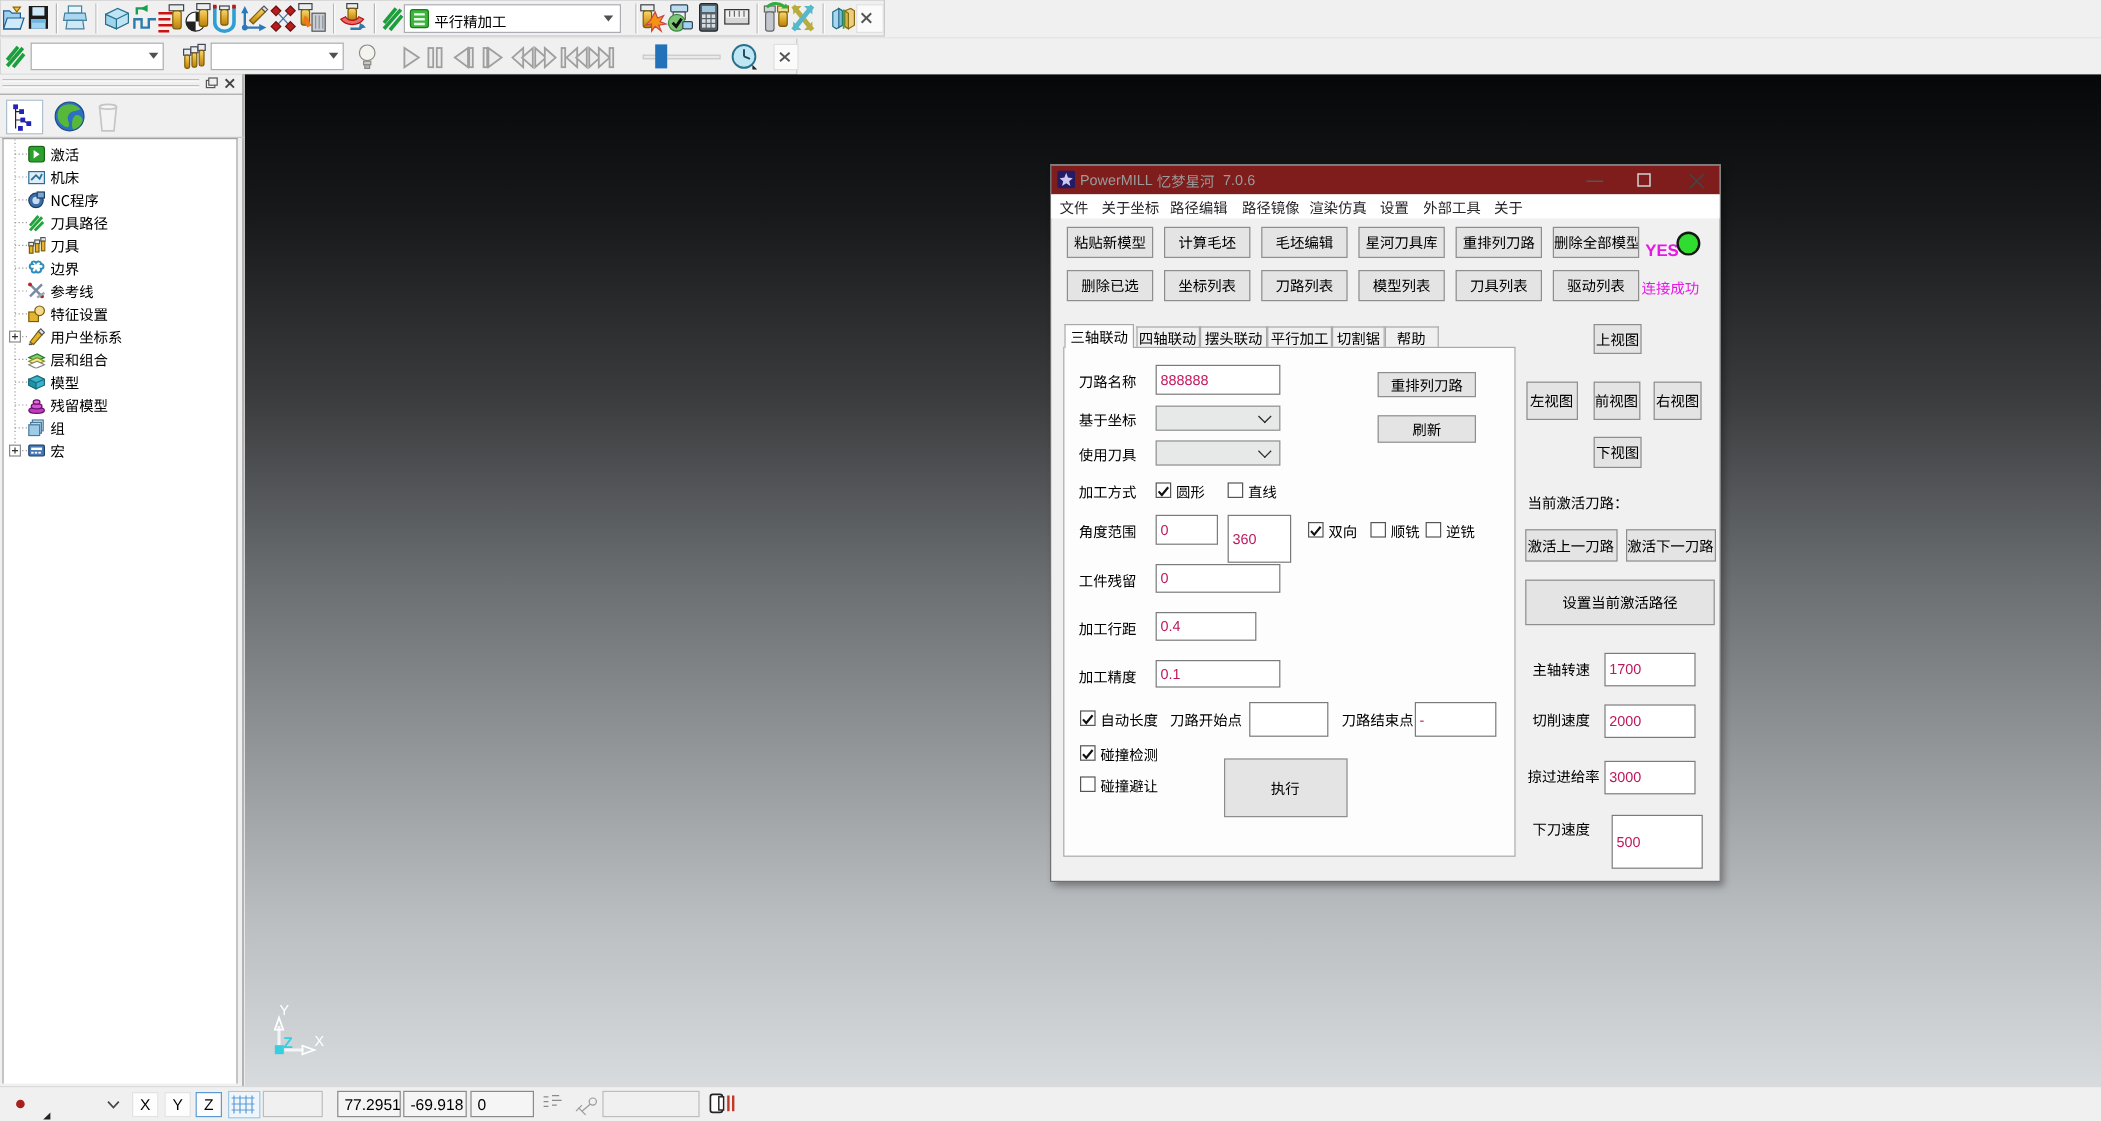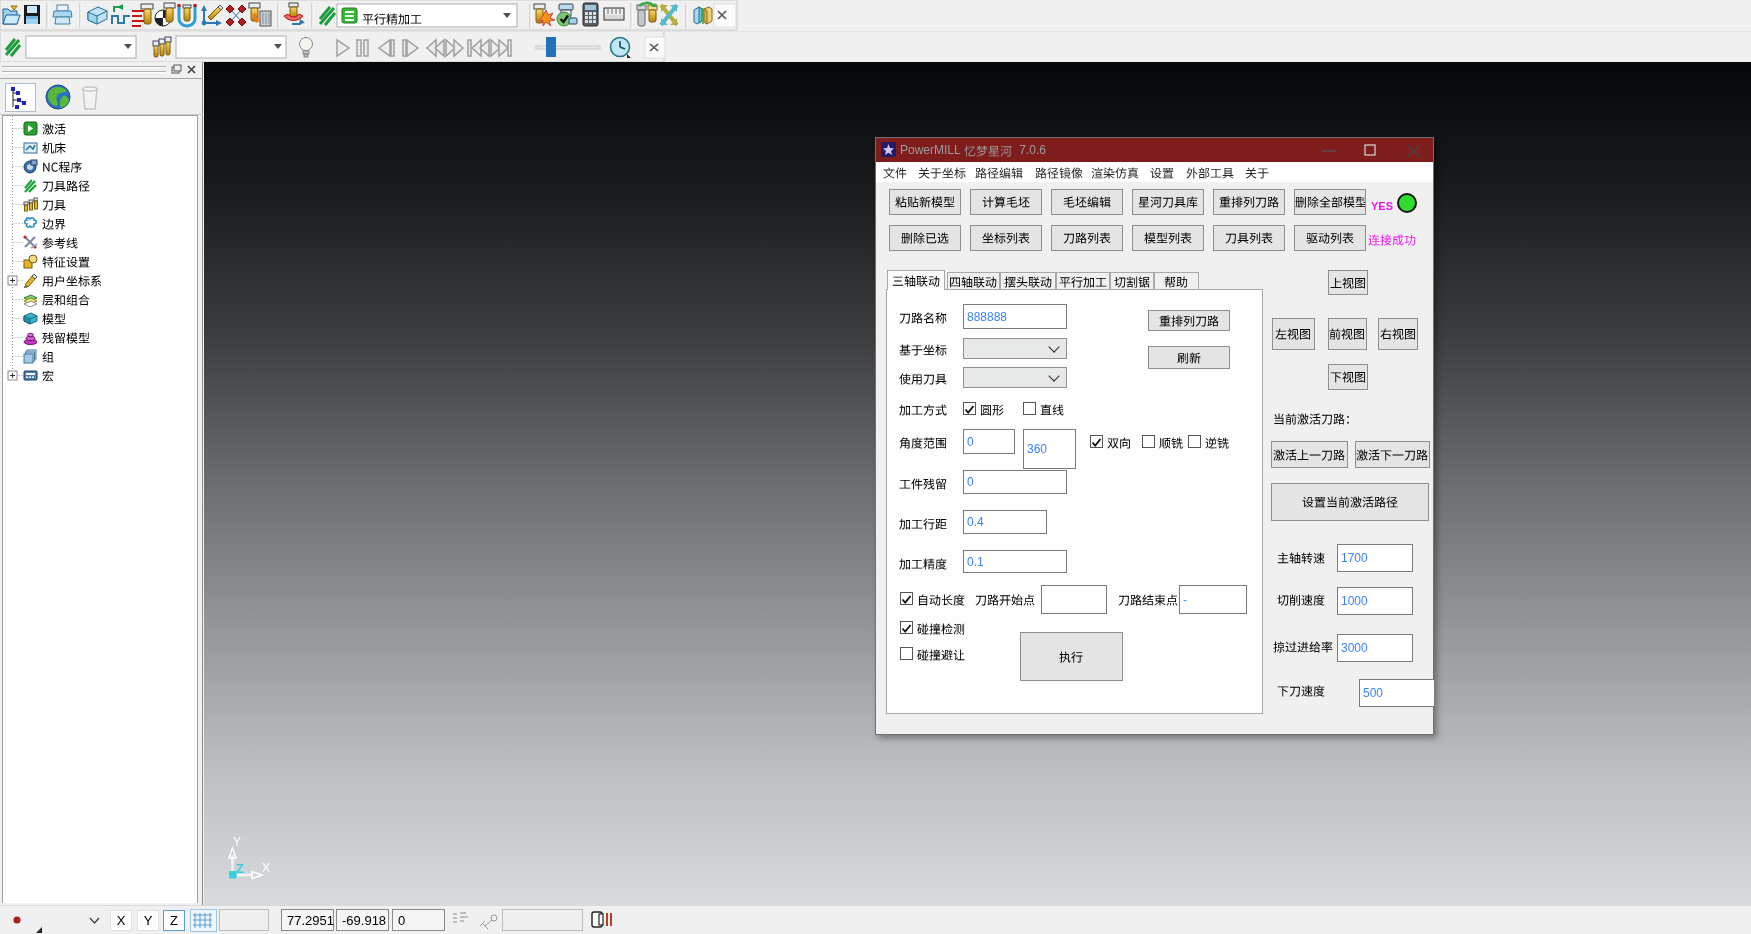--- a/index.html
+++ b/index.html
@@ -18,21 +18,21 @@
   #vp { left:204px; top:62px; width:1547px; height:843px;
         background:linear-gradient(to bottom,#060708 0%,#17191a 14%,#3a3c3e 32%,#6b6e71 50%,#96999c 68%,#bcbfc2 84%,#d8dbde 100%); }
   
   #dlg { left:875px; top:137px; width:559px; height:598px; background:#f0f0f0; border:1px solid #707070; box-shadow:3px 3px 6px rgba(0,0,0,0.35); }
   #dlg .title { position:absolute; left:0; top:0; width:100%; height:24px; background:#7f1d1d; }
   #dlg .menu { position:absolute; left:0; top:24px; width:100%; height:20px; background:#ffffff; font-size:12px; color:#26262b; }
   #dlg .menu span { position:absolute; top:3px; }
   .btn { position:absolute; background:#e4e4e4; border:1px solid #8e8e8e; font-size:12px; color:#000;
          display:flex; align-items:center; justify-content:center; font-family:"Liberation Sans",sans-serif; white-space:nowrap; }
   .lbl { position:absolute; font-size:12px; color:#000; white-space:nowrap; }
-  .inp { position:absolute; background:#fff; border:1px solid #7a7a7a; font-size:12px; color:#3b82f6; padding:0 0 0 3px; display:flex; align-items:center; }
+  .inp { position:absolute; background:#fff; border:1px solid #7a7a7a; font-size:12px; color:#be185d; padding:0 0 0 3px; display:flex; align-items:center; }
   .cbo { position:absolute; background:#e7e8e8; border:1px solid #919191; }
   .cbo:after { content:""; position:absolute; right:8px; top:4px; width:7px; height:7px; border-right:1.6px solid #2b2b2b; border-bottom:1.6px solid #2b2b2b; transform:rotate(45deg); }
   .ck { position:absolute; width:13px; height:13px; background:#fff; border:1px solid #555; font-size:12px; line-height:11px; text-align:center; color:#000; }
   .magenta { position:absolute; color:#e817e8; font-size:13px; font-weight:bold; white-space:nowrap; }
   
   .tab { position:absolute; border:1px solid #a8a8a8; border-bottom:none; background:#f0f0f0; font-size:12px; color:#000; display:flex; align-items:center; justify-content:center; }
   
   #sbar { left:0; top:905px; width:1751px; height:29px; background:#f0f0f0; border-top:1px solid #dadada; font-size:12px; }
   .sfield { position:absolute; top:3px; height:22px; background:#f5f5f5; border:1px solid #8a8a8a; font-size:13px; color:#000; display:flex; align-items:center; padding-left:5px; }
   .sxyz { position:absolute; top:4px; width:22px; height:21px; background:#fdfdfd; border:1px solid #e2e2e2; display:flex; align-items:center; justify-content:center; font-size:13px; }
@@ -709,21 +709,21 @@
         </g>
       </svg>
     </div>
  <div class="btn" style="left:418px;top:51px;width:72px;height:26px">
       <svg width="73" height="14" style="vertical-align:middle">
         <g transform="translate(0,11.6)">
           <path d="M8.5 -8.7V-2.0H9.2V-8.7ZM10.2 -9.9V-0.1C10.2 0.1 10.2 0.2 10.0 0.2C9.9 0.2 9.4 0.2 8.8 0.2C8.9 0.4 9.0 0.7 9.1 1.0C9.8 1.0 10.3 0.9 10.6 0.8C10.9 0.7 11.0 0.4 11.0 -0.1V-9.9ZM0.5 -5.4V-4.6H1.3V-4.0C1.3 -2.5 1.2 -0.7 0.5 0.5C0.7 0.6 1.0 0.8 1.1 1.0C1.9 -0.3 2.1 -2.4 2.1 -4.0V-4.6H3.2V-0.1C3.2 -0.0 3.1 0.0 3.0 0.0C2.9 0.0 2.5 0.0 2.1 0.0C2.2 0.2 2.3 0.6 2.3 0.8C2.9 0.8 3.3 0.8 3.6 0.7C3.8 0.5 3.9 0.3 3.9 -0.1V-4.6H4.8V-4.5C4.8 -2.9 4.7 -0.9 4.0 0.6C4.2 0.6 4.6 0.8 4.7 0.9C5.4 -0.5 5.5 -2.8 5.5 -4.5V-4.6H6.6V-0.1C6.6 0.0 6.6 0.0 6.5 0.0C6.3 0.0 6.0 0.0 5.5 0.0C5.6 0.3 5.7 0.6 5.7 0.8C6.4 0.8 6.8 0.8 7.0 0.7C7.3 0.5 7.4 0.3 7.4 -0.1V-4.6H8.0V-5.4H7.4V-9.7H4.8V-5.4H3.9V-9.7H1.3V-5.4ZM2.1 -8.9H3.2V-5.4H2.1ZM5.5 -8.9H6.6V-5.4H5.5Z M17.7 -2.7C17.3 -1.8 16.7 -0.9 16.0 -0.3C16.2 -0.1 16.6 0.1 16.7 0.2C17.3 -0.4 18.0 -1.5 18.5 -2.4ZM21.2 -2.4C21.8 -1.6 22.5 -0.6 22.9 0.1L23.6 -0.3C23.3 -1.0 22.5 -2.0 21.8 -2.7ZM12.9 -9.6V0.9H13.7V-8.8H15.3C15.0 -8.0 14.6 -6.9 14.3 -6.1C15.2 -5.1 15.4 -4.3 15.4 -3.6C15.4 -3.3 15.3 -2.9 15.1 -2.8C15.0 -2.7 14.9 -2.7 14.7 -2.7C14.6 -2.7 14.3 -2.7 14.0 -2.7C14.1 -2.5 14.2 -2.1 14.2 -1.9C14.5 -1.9 14.8 -1.9 15.1 -1.9C15.3 -1.9 15.6 -2.0 15.7 -2.1C16.1 -2.4 16.2 -2.9 16.2 -3.6C16.2 -4.3 16.0 -5.2 15.1 -6.2C15.5 -7.1 16.0 -8.3 16.3 -9.3L15.8 -9.6L15.6 -9.6ZM16.5 -4.1V-3.3H19.6V-0.1C19.6 0.1 19.6 0.1 19.4 0.1C19.2 0.1 18.6 0.1 17.9 0.1C18.1 0.4 18.2 0.7 18.3 0.9C19.1 0.9 19.7 0.9 20.0 0.8C20.4 0.7 20.5 0.4 20.5 -0.1V-3.3H23.4V-4.1H20.5V-5.6H22.3V-6.4H17.6V-5.6H19.6V-4.1ZM19.9 -10.2C19.1 -8.7 17.6 -7.3 16.1 -6.6C16.3 -6.4 16.6 -6.1 16.7 -5.9C17.9 -6.6 19.1 -7.6 20.0 -8.8C21.0 -7.5 22.0 -6.7 23.1 -6.0C23.2 -6.3 23.5 -6.6 23.7 -6.7C22.6 -7.3 21.5 -8.1 20.4 -9.4L20.7 -9.9Z M29.9 -10.2C28.7 -8.3 26.5 -6.5 24.3 -5.5C24.5 -5.4 24.8 -5.1 24.9 -4.8C25.4 -5.1 25.9 -5.3 26.4 -5.6V-4.8H29.5V-3.0H26.4V-2.2H29.5V-0.2H24.9V0.6H35.1V-0.2H30.5V-2.2H33.7V-3.0H30.5V-4.8H33.7V-5.6C34.2 -5.3 34.6 -5.0 35.1 -4.8C35.2 -5.0 35.5 -5.3 35.7 -5.5C33.8 -6.6 32.0 -7.8 30.5 -9.5L30.7 -9.8ZM26.4 -5.7C27.8 -6.5 29.0 -7.6 30.0 -8.9C31.1 -7.6 32.4 -6.6 33.7 -5.7Z M37.7 -7.5C38.0 -6.9 38.3 -6.0 38.4 -5.5L39.3 -5.7C39.2 -6.3 38.8 -7.1 38.5 -7.7ZM43.5 -9.4V0.9H44.3V-8.6H46.3C45.9 -7.7 45.5 -6.4 45.0 -5.4C46.1 -4.3 46.4 -3.4 46.4 -2.7C46.4 -2.2 46.3 -1.9 46.1 -1.7C45.9 -1.6 45.8 -1.6 45.6 -1.6C45.3 -1.6 45.0 -1.6 44.7 -1.6C44.8 -1.4 44.9 -1.0 44.9 -0.8C45.3 -0.7 45.6 -0.7 45.9 -0.8C46.2 -0.8 46.5 -0.9 46.7 -1.0C47.1 -1.3 47.2 -1.9 47.2 -2.6C47.2 -3.4 47.0 -4.4 45.9 -5.5C46.4 -6.6 47.0 -8.0 47.4 -9.1L46.8 -9.5L46.6 -9.4ZM39.0 -9.9C39.1 -9.5 39.3 -9.1 39.5 -8.7H37.0V-7.8H42.6V-8.7H40.4C40.3 -9.1 40.0 -9.7 39.8 -10.1ZM41.2 -7.8C41.0 -7.1 40.6 -6.1 40.3 -5.4H36.6V-4.6H42.9V-5.4H41.2C41.5 -6.0 41.8 -6.9 42.1 -7.6ZM37.3 -3.5V0.9H38.2V0.3H41.4V0.8H42.3V-3.5ZM38.2 -0.5V-2.7H41.4V-0.5Z M53.7 -5.0H57.8V-4.1H53.7ZM53.7 -6.5H57.8V-5.7H53.7ZM56.8 -10.1V-9.1H54.9V-10.1H54.1V-9.1H52.3V-8.3H54.1V-7.4H54.9V-8.3H56.8V-7.4H57.7V-8.3H59.3V-9.1H57.7V-10.1ZM52.8 -7.2V-3.5H55.3C55.2 -3.1 55.2 -2.8 55.1 -2.5H52.1V-1.7H54.8C54.4 -0.8 53.5 -0.1 51.7 0.2C51.9 0.4 52.1 0.8 52.2 1.0C54.3 0.5 55.3 -0.4 55.8 -1.7C56.4 -0.4 57.5 0.5 59.0 1.0C59.2 0.7 59.4 0.4 59.6 0.2C58.2 -0.1 57.2 -0.7 56.6 -1.7H59.3V-2.5H56.0C56.1 -2.8 56.1 -3.1 56.1 -3.5H58.7V-7.2ZM50.1 -10.1V-7.8H48.6V-6.9H50.1V-6.9C49.8 -5.3 49.1 -3.4 48.4 -2.4C48.5 -2.1 48.8 -1.8 48.9 -1.5C49.3 -2.2 49.8 -3.3 50.1 -4.5V0.9H51.0V-5.2C51.3 -4.6 51.7 -3.8 51.8 -3.4L52.4 -4.1C52.2 -4.5 51.3 -6.0 51.0 -6.4V-6.9H52.2V-7.8H51.0V-10.1Z M67.6 -9.4V-5.4H68.4V-9.4ZM69.9 -10.0V-4.6C69.9 -4.5 69.8 -4.4 69.6 -4.4C69.4 -4.4 68.8 -4.4 68.2 -4.4C68.3 -4.2 68.4 -3.9 68.5 -3.6C69.3 -3.6 69.9 -3.6 70.3 -3.8C70.6 -3.9 70.7 -4.1 70.7 -4.6V-10.0ZM64.7 -8.8V-7.1H63.2V-7.2V-8.8ZM60.8 -7.1V-6.3H62.3C62.1 -5.5 61.7 -4.7 60.7 -4.1C60.9 -4.0 61.2 -3.6 61.3 -3.5C62.5 -4.2 63.0 -5.3 63.1 -6.3H64.7V-3.8H65.5V-6.3H66.9V-7.1H65.5V-8.8H66.6V-9.6H61.2V-8.8H62.3V-7.2V-7.1ZM65.6 -4.0V-2.7H61.8V-1.8H65.6V-0.3H60.6V0.5H71.4V-0.3H66.5V-1.8H70.2V-2.7H66.5V-4.0Z" fill="#000"></path>
         </g>
       </svg>
     </div>
- <div class="magenta" style="left:495px;top:62px;font-size:11px;">YES</div>
+ <div class="magenta" style="left:495px;top:62px;font-size:14px;">YES</div>
  <div style="position:absolute;left:521px;top:55px;width:20px;height:20px;border-radius:50%;background:#2fdc2f;border:2px solid #151515"></div>
  <div class="btn" style="left:13px;top:87px;width:72px;height:26px">
       <svg width="49" height="14" style="vertical-align:middle">
         <g transform="translate(0,11.6)">
           <path d="M8.5 -8.7V-2.0H9.2V-8.7ZM10.2 -9.9V-0.1C10.2 0.1 10.2 0.2 10.0 0.2C9.9 0.2 9.4 0.2 8.8 0.2C8.9 0.4 9.0 0.7 9.1 1.0C9.8 1.0 10.3 0.9 10.6 0.8C10.9 0.7 11.0 0.4 11.0 -0.1V-9.9ZM0.5 -5.4V-4.6H1.3V-4.0C1.3 -2.5 1.2 -0.7 0.5 0.5C0.7 0.6 1.0 0.8 1.1 1.0C1.9 -0.3 2.1 -2.4 2.1 -4.0V-4.6H3.2V-0.1C3.2 -0.0 3.1 0.0 3.0 0.0C2.9 0.0 2.5 0.0 2.1 0.0C2.2 0.2 2.3 0.6 2.3 0.8C2.9 0.8 3.3 0.8 3.6 0.7C3.8 0.5 3.9 0.3 3.9 -0.1V-4.6H4.8V-4.5C4.8 -2.9 4.7 -0.9 4.0 0.6C4.2 0.6 4.6 0.8 4.7 0.9C5.4 -0.5 5.5 -2.8 5.5 -4.5V-4.6H6.6V-0.1C6.6 0.0 6.6 0.0 6.5 0.0C6.3 0.0 6.0 0.0 5.5 0.0C5.6 0.3 5.7 0.6 5.7 0.8C6.4 0.8 6.8 0.8 7.0 0.7C7.3 0.5 7.4 0.3 7.4 -0.1V-4.6H8.0V-5.4H7.4V-9.7H4.8V-5.4H3.9V-9.7H1.3V-5.4ZM2.1 -8.9H3.2V-5.4H2.1ZM5.5 -8.9H6.6V-5.4H5.5Z M17.7 -2.7C17.3 -1.8 16.7 -0.9 16.0 -0.3C16.2 -0.1 16.6 0.1 16.7 0.2C17.3 -0.4 18.0 -1.5 18.5 -2.4ZM21.2 -2.4C21.8 -1.6 22.5 -0.6 22.9 0.1L23.6 -0.3C23.3 -1.0 22.5 -2.0 21.8 -2.7ZM12.9 -9.6V0.9H13.7V-8.8H15.3C15.0 -8.0 14.6 -6.9 14.3 -6.1C15.2 -5.1 15.4 -4.3 15.4 -3.6C15.4 -3.3 15.3 -2.9 15.1 -2.8C15.0 -2.7 14.9 -2.7 14.7 -2.7C14.6 -2.7 14.3 -2.7 14.0 -2.7C14.1 -2.5 14.2 -2.1 14.2 -1.9C14.5 -1.9 14.8 -1.9 15.1 -1.9C15.3 -1.9 15.6 -2.0 15.7 -2.1C16.1 -2.4 16.2 -2.9 16.2 -3.6C16.2 -4.3 16.0 -5.2 15.1 -6.2C15.5 -7.1 16.0 -8.3 16.3 -9.3L15.8 -9.6L15.6 -9.6ZM16.5 -4.1V-3.3H19.6V-0.1C19.6 0.1 19.6 0.1 19.4 0.1C19.2 0.1 18.6 0.1 17.9 0.1C18.1 0.4 18.2 0.7 18.3 0.9C19.1 0.9 19.7 0.9 20.0 0.8C20.4 0.7 20.5 0.4 20.5 -0.1V-3.3H23.4V-4.1H20.5V-5.6H22.3V-6.4H17.6V-5.6H19.6V-4.1ZM19.9 -10.2C19.1 -8.7 17.6 -7.3 16.1 -6.6C16.3 -6.4 16.6 -6.1 16.7 -5.9C17.9 -6.6 19.1 -7.6 20.0 -8.8C21.0 -7.5 22.0 -6.7 23.1 -6.0C23.2 -6.3 23.5 -6.6 23.7 -6.7C22.6 -7.3 21.5 -8.1 20.4 -9.4L20.7 -9.9Z M25.1 -9.3V-8.4H33.0V-5.3H26.7V-7.3H25.8V-1.2C25.8 0.3 26.4 0.6 28.3 0.6C28.8 0.6 32.3 0.6 32.8 0.6C34.8 0.6 35.2 -0.0 35.4 -2.2C35.2 -2.3 34.8 -2.4 34.5 -2.6C34.3 -0.7 34.1 -0.3 32.8 -0.3C32.0 -0.3 28.9 -0.3 28.3 -0.3C26.9 -0.3 26.7 -0.4 26.7 -1.2V-4.4H33.0V-3.8H33.9V-9.3Z M36.7 -9.2C37.4 -8.6 38.2 -7.8 38.6 -7.2L39.3 -7.7C39.0 -8.3 38.1 -9.1 37.4 -9.7ZM41.4 -9.7C41.1 -8.7 40.6 -7.6 39.9 -6.9C40.1 -6.8 40.5 -6.5 40.7 -6.4C41.0 -6.7 41.2 -7.2 41.5 -7.6H43.2V-5.9H39.8V-5.1H42.0C41.8 -3.5 41.3 -2.4 39.5 -1.7C39.7 -1.6 40.0 -1.2 40.1 -1.0C42.1 -1.8 42.7 -3.2 42.9 -5.1H44.1V-2.3C44.1 -1.4 44.4 -1.1 45.3 -1.1C45.4 -1.1 46.2 -1.1 46.4 -1.1C47.2 -1.1 47.4 -1.5 47.5 -3.0C47.3 -3.1 46.9 -3.2 46.7 -3.4C46.7 -2.1 46.6 -2.0 46.3 -2.0C46.2 -2.0 45.5 -2.0 45.4 -2.0C45.1 -2.0 45.0 -2.0 45.0 -2.3V-5.1H47.4V-5.9H44.1V-7.6H46.9V-8.4H44.1V-10.0H43.2V-8.4H41.8C42.0 -8.8 42.1 -9.2 42.2 -9.5ZM39.0 -5.5H36.7V-4.6H38.1V-1.0C37.6 -0.8 37.1 -0.3 36.5 0.2L37.1 1.0C37.8 0.2 38.5 -0.4 38.9 -0.4C39.2 -0.4 39.6 -0.1 40.0 0.2C40.8 0.7 41.8 0.8 43.2 0.8C44.4 0.8 46.4 0.8 47.3 0.7C47.4 0.4 47.5 -0.0 47.6 -0.2C46.4 -0.1 44.6 -0.0 43.2 -0.0C41.9 -0.0 40.9 -0.1 40.2 -0.6C39.6 -0.9 39.3 -1.2 39.0 -1.2Z" fill="#000"></path>
         </g>
       </svg>
     </div>
  <div class="btn" style="left:94px;top:87px;width:72px;height:26px">
       <svg width="49" height="14" style="vertical-align:middle">
@@ -1014,26 +1014,26 @@
         <g transform="translate(0,11.6)">
           <path d="M4.5 -9.5C5.2 -9.0 6.1 -8.2 6.5 -7.7H1.2V-6.8H5.5V-4.2H1.8V-3.3H5.5V-0.3H0.7V0.6H11.4V-0.3H6.5V-3.3H10.3V-4.2H6.5V-6.8H10.8V-7.7H6.9L7.4 -8.1C7.0 -8.7 6.0 -9.5 5.2 -10.0Z M18.4 -3.3H20.0V-0.5H18.4ZM18.4 -4.1V-6.7H20.0V-4.1ZM22.3 -3.3V-0.5H20.8V-3.3ZM22.3 -4.1H20.8V-6.7H22.3ZM19.9 -10.1V-7.5H17.6V1.0H18.4V0.3H22.3V0.9H23.2V-7.5H20.8V-10.1ZM13.0 -4.0C13.1 -4.1 13.5 -4.2 13.9 -4.2H15.1V-2.4L12.5 -2.0L12.7 -1.1L15.1 -1.6V0.9H15.9V-1.8L17.1 -2.0L17.1 -2.8L15.9 -2.6V-4.2H17.0V-5.0H15.9V-6.8H15.1V-5.0H13.8C14.2 -5.8 14.5 -6.8 14.8 -7.8H17.0V-8.7H15.0C15.1 -9.1 15.2 -9.5 15.3 -9.9L14.4 -10.1C14.3 -9.6 14.2 -9.1 14.1 -8.7H12.6V-7.8H13.9C13.7 -6.9 13.4 -6.0 13.3 -5.7C13.1 -5.2 12.9 -4.8 12.7 -4.8C12.8 -4.6 13.0 -4.2 13.0 -4.0Z M25.0 -4.0C25.1 -4.1 25.4 -4.2 25.8 -4.2H26.9V-2.4L24.5 -2.0L24.7 -1.1L26.9 -1.6V0.9H27.8V-1.7L29.4 -2.1L29.4 -2.8L27.8 -2.6V-4.2H29.0V-5.0H27.8V-6.8H26.9V-5.0H25.7C26.1 -5.8 26.5 -6.8 26.8 -7.8H29.0V-8.7H27.1C27.2 -9.1 27.3 -9.5 27.4 -9.9L26.5 -10.1C26.4 -9.6 26.3 -9.1 26.2 -8.7H24.6V-7.8H26.0C25.7 -6.9 25.4 -6.0 25.3 -5.7C25.1 -5.2 24.9 -4.8 24.7 -4.8C24.8 -4.6 24.9 -4.2 25.0 -4.0ZM29.1 -6.4V-5.6H30.9C30.6 -4.7 30.4 -3.9 30.2 -3.3H33.6C33.2 -2.7 32.7 -2.0 32.2 -1.4C31.8 -1.7 31.3 -1.9 30.9 -2.1L30.4 -1.6C31.6 -0.8 33.0 0.3 33.7 1.0L34.3 0.3C34.0 -0.1 33.4 -0.5 32.9 -0.9C33.6 -1.9 34.5 -3.0 35.1 -3.9L34.4 -4.2L34.3 -4.2H31.4L31.8 -5.6H35.5V-6.4H32.1L32.4 -7.8H35.1V-8.7H32.7L33.0 -10.0L32.1 -10.1L31.8 -8.7H29.6V-7.8H31.5L31.1 -6.4Z M36.8 -9.1C37.5 -8.5 38.3 -7.6 38.7 -7.0L39.4 -7.6C39.0 -8.1 38.2 -9.0 37.5 -9.6ZM39.2 -5.8H36.6V-5.0H38.3V-1.2C37.8 -1.0 37.1 -0.5 36.5 0.1L37.1 0.9C37.7 0.1 38.3 -0.5 38.8 -0.5C39.0 -0.5 39.4 -0.2 39.9 0.1C40.8 0.6 41.8 0.7 43.2 0.7C44.3 0.7 46.4 0.7 47.3 0.6C47.3 0.3 47.4 -0.1 47.5 -0.3C46.4 -0.2 44.6 -0.1 43.2 -0.1C41.9 -0.1 40.9 -0.2 40.1 -0.6C39.7 -0.8 39.4 -1.0 39.2 -1.2ZM41.1 -6.3H43.0V-4.8H41.1ZM43.9 -6.3H45.9V-4.8H43.9ZM43.0 -10.1V-8.8H39.8V-8.1H43.0V-7.1H40.3V-4.1H42.6C42.0 -3.1 40.8 -2.1 39.7 -1.6C39.9 -1.5 40.1 -1.2 40.3 -0.9C41.2 -1.5 42.3 -2.4 43.0 -3.4V-0.6H43.9V-3.4C44.9 -2.6 46.0 -1.8 46.6 -1.1L47.1 -1.7C46.5 -2.4 45.3 -3.3 44.2 -4.1H46.8V-7.1H43.9V-8.1H47.3V-8.8H43.9V-10.1Z" fill="#000"></path>
         </g>
       </svg></div>
  <div class="inp" style="left:461px;top:406px;width:76px;height:28px">1700</div>
  <div class="lbl" style="left:401px;top:454px"><svg width="49" height="14" style="vertical-align:middle">
         <g transform="translate(0,11.6)">
           <path d="M5.0 -9.0V-8.2H7.0C6.9 -4.7 6.7 -1.4 3.7 0.2C4.0 0.4 4.2 0.7 4.4 0.9C7.5 -0.9 7.8 -4.4 7.9 -8.2H10.4C10.2 -2.7 10.0 -0.7 9.6 -0.3C9.5 -0.1 9.4 -0.1 9.2 -0.1C8.9 -0.1 8.3 -0.1 7.6 -0.1C7.7 0.1 7.8 0.5 7.8 0.8C8.5 0.8 9.1 0.8 9.5 0.8C9.9 0.8 10.2 0.6 10.5 0.3C11.0 -0.3 11.1 -2.4 11.3 -8.5C11.3 -8.7 11.3 -9.0 11.3 -9.0ZM1.8 -0.8C2.1 -1.0 2.4 -1.2 5.3 -2.5C5.2 -2.7 5.2 -3.1 5.1 -3.3L2.8 -2.3V-6.0L5.2 -6.5L5.1 -7.3L2.8 -6.8V-9.6H1.9V-6.6L0.3 -6.3L0.5 -5.5L1.9 -5.8V-2.5C1.9 -2.0 1.6 -1.7 1.4 -1.6C1.5 -1.4 1.7 -1.0 1.8 -0.8Z M19.4 -8.7V-2.0H20.3V-8.7ZM22.1 -9.9V-0.2C22.1 -0.0 22.0 0.1 21.8 0.1C21.5 0.1 20.8 0.1 19.9 0.1C20.1 0.3 20.2 0.7 20.3 1.0C21.4 1.0 22.0 0.9 22.4 0.8C22.8 0.6 23.0 0.4 23.0 -0.2V-9.9ZM12.7 -9.3C13.1 -8.6 13.4 -7.6 13.6 -7.0L14.4 -7.3C14.2 -8.0 13.8 -8.9 13.5 -9.6ZM17.7 -9.7C17.5 -9.0 17.1 -7.9 16.7 -7.3L17.5 -7.1C17.9 -7.7 18.3 -8.6 18.6 -9.5ZM13.1 -6.8V0.9H13.9V-1.9H17.2V-0.2C17.2 -0.0 17.1 0.0 17.0 0.0C16.8 0.0 16.2 0.0 15.6 0.0C15.7 0.3 15.8 0.6 15.9 0.9C16.8 0.9 17.3 0.9 17.6 0.7C18.0 0.6 18.1 0.3 18.1 -0.2V-6.8H16.0V-10.1H15.1V-6.8ZM17.2 -2.7H13.9V-3.9H17.2ZM17.2 -4.7H13.9V-5.9H17.2Z M24.8 -9.1C25.5 -8.5 26.3 -7.6 26.7 -7.0L27.4 -7.6C27.0 -8.1 26.2 -9.0 25.5 -9.6ZM27.2 -5.8H24.6V-5.0H26.3V-1.2C25.8 -1.0 25.1 -0.5 24.5 0.1L25.1 0.9C25.7 0.1 26.3 -0.5 26.8 -0.5C27.0 -0.5 27.4 -0.2 27.9 0.1C28.8 0.6 29.8 0.7 31.2 0.7C32.3 0.7 34.4 0.7 35.3 0.6C35.3 0.3 35.4 -0.1 35.5 -0.3C34.4 -0.2 32.6 -0.1 31.2 -0.1C29.9 -0.1 28.9 -0.2 28.1 -0.6C27.7 -0.8 27.4 -1.0 27.2 -1.2ZM29.1 -6.3H31.0V-4.8H29.1ZM31.9 -6.3H33.9V-4.8H31.9ZM31.0 -10.1V-8.8H27.8V-8.1H31.0V-7.1H28.3V-4.1H30.6C30.0 -3.1 28.8 -2.1 27.7 -1.6C27.9 -1.5 28.1 -1.2 28.3 -0.9C29.2 -1.5 30.3 -2.4 31.0 -3.4V-0.6H31.9V-3.4C32.9 -2.6 34.0 -1.8 34.6 -1.1L35.1 -1.7C34.5 -2.4 33.3 -3.3 32.2 -4.1H34.8V-7.1H31.9V-8.1H35.3V-8.8H31.9V-10.1Z M40.6 -7.7V-6.7H38.7V-5.9H40.6V-3.9H45.3V-5.9H47.2V-6.7H45.3V-7.7H44.4V-6.7H41.5V-7.7ZM44.4 -5.9V-4.7H41.5V-5.9ZM45.1 -2.4C44.6 -1.8 43.8 -1.3 42.9 -0.9C42.1 -1.3 41.4 -1.8 40.9 -2.4ZM38.9 -3.2V-2.4H40.4L40.0 -2.3C40.5 -1.6 41.2 -1.0 42.0 -0.6C40.8 -0.2 39.6 0.0 38.3 0.1C38.4 0.3 38.6 0.7 38.7 0.9C40.2 0.7 41.6 0.4 42.9 -0.1C44.1 0.4 45.5 0.8 47.0 1.0C47.1 0.7 47.4 0.4 47.5 0.2C46.2 0.1 45.0 -0.2 43.9 -0.6C45.0 -1.1 45.9 -1.9 46.4 -2.9L45.8 -3.2L45.7 -3.2ZM41.7 -9.9C41.8 -9.6 42.0 -9.2 42.2 -8.9H37.5V-5.6C37.5 -3.8 37.4 -1.3 36.4 0.6C36.7 0.6 37.1 0.8 37.2 1.0C38.3 -0.9 38.4 -3.7 38.4 -5.6V-8.0H47.4V-8.9H43.2C43.0 -9.3 42.8 -9.8 42.6 -10.1Z" fill="#000"></path>
         </g>
       </svg></div>
- <div class="inp" style="left:461px;top:449px;width:76px;height:28px">1000</div>
+ <div class="inp" style="left:461px;top:449px;width:76px;height:28px">2000</div>
  <div class="lbl" style="left:397px;top:501px"><svg width="61" height="14" style="vertical-align:middle">
         <g transform="translate(0,11.6)">
           <path d="M6.0 -6.1H9.8V-4.3H6.0ZM5.6 -2.9C5.1 -2.0 4.5 -1.0 3.9 -0.3C4.1 -0.2 4.4 0.1 4.6 0.2C5.2 -0.5 5.9 -1.6 6.4 -2.6ZM9.2 -2.5C9.7 -1.7 10.4 -0.6 10.7 0.1L11.4 -0.2C11.1 -0.9 10.5 -2.0 9.9 -2.8ZM2.0 -10.1V-7.7H0.6V-6.8H2.0V-4.2C1.4 -4.0 0.9 -3.8 0.4 -3.7L0.6 -2.8L2.0 -3.3V-0.2C2.0 0.0 2.0 0.1 1.8 0.1C1.7 0.1 1.2 0.1 0.7 0.1C0.8 0.3 0.9 0.7 0.9 0.9C1.7 0.9 2.2 0.9 2.5 0.7C2.8 0.6 2.9 0.3 2.9 -0.2V-3.5L4.2 -4.0L4.1 -4.8L2.9 -4.4V-6.8H4.2V-7.7H2.9V-10.1ZM7.0 -9.9C7.2 -9.5 7.3 -9.1 7.5 -8.7H4.5V-7.9H11.3V-8.7H8.5C8.3 -9.1 8.1 -9.7 7.8 -10.1ZM5.2 -6.9V-3.5H7.4V-0.1C7.4 0.0 7.4 0.1 7.2 0.1C7.0 0.1 6.4 0.1 5.8 0.1C5.9 0.3 6.1 0.7 6.1 0.9C7.0 0.9 7.5 0.9 7.9 0.8C8.3 0.6 8.4 0.4 8.4 -0.1V-3.5H10.7V-6.9Z M12.9 -9.3C13.6 -8.7 14.4 -7.8 14.7 -7.2L15.5 -7.8C15.1 -8.3 14.3 -9.2 13.6 -9.8ZM16.6 -5.7C17.2 -5.0 17.9 -3.9 18.3 -3.3L19.0 -3.8C18.7 -4.4 17.9 -5.4 17.3 -6.1ZM15.1 -5.6H12.6V-4.7H14.3V-1.6C13.7 -1.4 13.1 -0.9 12.4 -0.2L13.1 0.7C13.7 -0.1 14.3 -0.9 14.7 -0.9C14.9 -0.9 15.3 -0.4 15.8 -0.1C16.7 0.4 17.7 0.5 19.2 0.5C20.3 0.5 22.4 0.5 23.3 0.4C23.3 0.1 23.5 -0.3 23.6 -0.6C22.4 -0.4 20.6 -0.3 19.2 -0.3C17.8 -0.3 16.8 -0.4 16.0 -0.9C15.6 -1.2 15.4 -1.4 15.1 -1.5ZM20.6 -10.0V-7.9H16.0V-7.1H20.6V-2.3C20.6 -2.1 20.6 -2.0 20.3 -2.0C20.1 -2.0 19.2 -2.0 18.4 -2.0C18.5 -1.8 18.6 -1.4 18.7 -1.1C19.8 -1.1 20.5 -1.1 21.0 -1.3C21.4 -1.4 21.6 -1.7 21.6 -2.3V-7.1H23.2V-7.9H21.6V-10.0Z M25.0 -9.3C25.6 -8.7 26.4 -7.9 26.8 -7.3L27.5 -7.9C27.1 -8.4 26.3 -9.2 25.6 -9.8ZM32.6 -9.8V-7.9H30.7V-9.8H29.8V-7.9H28.1V-7.0H29.8V-5.6L29.7 -4.9H28.0V-4.0H29.7C29.5 -3.1 29.1 -2.2 28.2 -1.5C28.4 -1.4 28.7 -1.1 28.8 -0.9C29.9 -1.7 30.4 -2.9 30.5 -4.0H32.6V-1.0H33.5V-4.0H35.3V-4.9H33.5V-7.0H35.1V-7.9H33.5V-9.8ZM30.7 -7.0H32.6V-4.9H30.6L30.7 -5.6ZM27.1 -5.7H24.6V-4.9H26.3V-1.5C25.7 -1.2 25.1 -0.7 24.5 -0.0L25.1 0.8C25.7 -0.0 26.3 -0.7 26.7 -0.7C26.9 -0.7 27.3 -0.3 27.8 -0.0C28.7 0.5 29.7 0.6 31.2 0.6C32.3 0.6 34.5 0.6 35.3 0.5C35.3 0.3 35.5 -0.2 35.6 -0.4C34.4 -0.3 32.6 -0.2 31.2 -0.2C29.8 -0.2 28.8 -0.3 28.0 -0.8C27.6 -1.0 27.4 -1.2 27.1 -1.4Z M36.5 -0.6 36.7 0.3C37.8 -0.0 39.3 -0.4 40.7 -0.7L40.6 -1.5C39.1 -1.2 37.5 -0.8 36.5 -0.6ZM36.7 -5.1C36.9 -5.2 37.2 -5.2 38.6 -5.4C38.1 -4.7 37.6 -4.1 37.4 -3.8C37.1 -3.4 36.8 -3.1 36.5 -3.0C36.6 -2.8 36.8 -2.4 36.8 -2.2C37.1 -2.3 37.5 -2.4 40.5 -3.1C40.5 -3.3 40.5 -3.6 40.5 -3.8L38.1 -3.4C39.0 -4.5 39.9 -5.8 40.7 -7.1L39.9 -7.6C39.7 -7.1 39.4 -6.7 39.2 -6.3L37.7 -6.1C38.4 -7.1 39.0 -8.4 39.6 -9.7L38.7 -10.1C38.2 -8.6 37.4 -7.1 37.1 -6.7C36.9 -6.3 36.6 -6.0 36.4 -6.0C36.5 -5.7 36.7 -5.3 36.7 -5.1ZM43.6 -10.1C43.0 -8.3 41.9 -6.7 40.3 -5.7C40.5 -5.5 40.8 -5.2 41.0 -5.0C41.3 -5.3 41.7 -5.5 42.0 -5.9V-5.3H45.8V-6.0C46.1 -5.7 46.5 -5.4 46.8 -5.2C47.0 -5.4 47.3 -5.7 47.5 -5.9C46.2 -6.6 45.0 -8.0 44.3 -9.5L44.4 -9.8ZM45.7 -6.1H42.3C42.9 -6.9 43.5 -7.7 43.9 -8.6C44.4 -7.7 45.0 -6.8 45.7 -6.1ZM41.4 -4.0V1.0H42.3V0.3H45.4V1.0H46.3V-4.0ZM42.3 -0.5V-3.1H45.4V-0.5Z M57.9 -7.7C57.5 -7.2 56.8 -6.6 56.2 -6.2L56.9 -5.7C57.5 -6.1 58.2 -6.7 58.7 -7.3ZM48.7 -4.0 49.1 -3.3C49.9 -3.7 50.9 -4.2 51.8 -4.7L51.6 -5.4C50.6 -4.9 49.4 -4.4 48.7 -4.0ZM49.0 -7.2C49.7 -6.8 50.5 -6.2 50.8 -5.8L51.5 -6.3C51.1 -6.7 50.3 -7.3 49.6 -7.7ZM56.1 -4.9C57.0 -4.4 58.0 -3.7 58.5 -3.2L59.2 -3.7C58.6 -4.2 57.6 -4.9 56.8 -5.4ZM48.6 -2.4V-1.6H53.5V1.0H54.5V-1.6H59.4V-2.4H54.5V-3.4H53.5V-2.4ZM53.2 -9.9C53.4 -9.7 53.6 -9.3 53.8 -9.0H48.9V-8.2H53.3C52.9 -7.6 52.5 -7.1 52.3 -6.9C52.2 -6.7 52.0 -6.6 51.8 -6.6C51.9 -6.4 52.0 -6.0 52.1 -5.8C52.2 -5.9 52.5 -5.9 53.9 -6.0C53.3 -5.4 52.8 -5.0 52.5 -4.8C52.1 -4.5 51.8 -4.2 51.6 -4.2C51.7 -4.0 51.8 -3.6 51.8 -3.4C52.1 -3.5 52.5 -3.6 55.6 -3.9C55.8 -3.6 55.9 -3.4 56.0 -3.2L56.7 -3.6C56.4 -4.1 55.8 -5.0 55.3 -5.6L54.6 -5.3C54.8 -5.1 55.0 -4.8 55.2 -4.5L53.1 -4.4C54.1 -5.2 55.2 -6.3 56.1 -7.4L55.4 -7.8C55.2 -7.5 54.9 -7.1 54.6 -6.8L53.1 -6.7C53.4 -7.1 53.8 -7.6 54.2 -8.2H59.3V-9.0H54.8C54.7 -9.3 54.4 -9.8 54.1 -10.2Z" fill="#000"></path>
         </g>
       </svg></div>
  <div class="inp" style="left:461px;top:496px;width:76px;height:28px">3000</div>
  <div class="lbl" style="left:401px;top:545px"><svg width="49" height="14" style="vertical-align:middle">
         <g transform="translate(0,11.6)">
           <path d="M0.7 -9.2V-8.3H5.3V0.9H6.2V-5.4C7.6 -4.7 9.2 -3.7 10.1 -3.0L10.7 -3.8C9.7 -4.5 7.8 -5.6 6.4 -6.3L6.2 -6.1V-8.3H11.4V-9.2Z M13.0 -8.8V-7.9H16.7C16.6 -5.0 16.2 -1.5 12.5 0.3C12.8 0.4 13.1 0.8 13.2 1.0C17.1 -0.9 17.5 -4.7 17.7 -7.9H21.9C21.8 -2.7 21.5 -0.7 21.1 -0.3C21.0 -0.1 20.8 -0.1 20.6 -0.1C20.2 -0.1 19.4 -0.1 18.6 -0.2C18.7 0.1 18.9 0.5 18.9 0.8C19.6 0.9 20.5 0.9 20.9 0.8C21.4 0.8 21.7 0.7 22.0 0.3C22.5 -0.4 22.7 -2.4 22.9 -8.3C22.9 -8.4 22.9 -8.8 22.9 -8.8Z M24.8 -9.1C25.5 -8.5 26.3 -7.6 26.7 -7.0L27.4 -7.6C27.0 -8.1 26.2 -9.0 25.5 -9.6ZM27.2 -5.8H24.6V-5.0H26.3V-1.2C25.8 -1.0 25.1 -0.5 24.5 0.1L25.1 0.9C25.7 0.1 26.3 -0.5 26.8 -0.5C27.0 -0.5 27.4 -0.2 27.9 0.1C28.8 0.6 29.8 0.7 31.2 0.7C32.3 0.7 34.4 0.7 35.3 0.6C35.3 0.3 35.4 -0.1 35.5 -0.3C34.4 -0.2 32.6 -0.1 31.2 -0.1C29.9 -0.1 28.9 -0.2 28.1 -0.6C27.7 -0.8 27.4 -1.0 27.2 -1.2ZM29.1 -6.3H31.0V-4.8H29.1ZM31.9 -6.3H33.9V-4.8H31.9ZM31.0 -10.1V-8.8H27.8V-8.1H31.0V-7.1H28.3V-4.1H30.6C30.0 -3.1 28.8 -2.1 27.7 -1.6C27.9 -1.5 28.1 -1.2 28.3 -0.9C29.2 -1.5 30.3 -2.4 31.0 -3.4V-0.6H31.9V-3.4C32.9 -2.6 34.0 -1.8 34.6 -1.1L35.1 -1.7C34.5 -2.4 33.3 -3.3 32.2 -4.1H34.8V-7.1H31.9V-8.1H35.3V-8.8H31.9V-10.1Z M40.6 -7.7V-6.7H38.7V-5.9H40.6V-3.9H45.3V-5.9H47.2V-6.7H45.3V-7.7H44.4V-6.7H41.5V-7.7ZM44.4 -5.9V-4.7H41.5V-5.9ZM45.1 -2.4C44.6 -1.8 43.8 -1.3 42.9 -0.9C42.1 -1.3 41.4 -1.8 40.9 -2.4ZM38.9 -3.2V-2.4H40.4L40.0 -2.3C40.5 -1.6 41.2 -1.0 42.0 -0.6C40.8 -0.2 39.6 0.0 38.3 0.1C38.4 0.3 38.6 0.7 38.7 0.9C40.2 0.7 41.6 0.4 42.9 -0.1C44.1 0.4 45.5 0.8 47.0 1.0C47.1 0.7 47.4 0.4 47.5 0.2C46.2 0.1 45.0 -0.2 43.9 -0.6C45.0 -1.1 45.9 -1.9 46.4 -2.9L45.8 -3.2L45.7 -3.2ZM41.7 -9.9C41.8 -9.6 42.0 -9.2 42.2 -8.9H37.5V-5.6C37.5 -3.8 37.4 -1.3 36.4 0.6C36.7 0.6 37.1 0.8 37.2 1.0C38.3 -0.9 38.4 -3.7 38.4 -5.6V-8.0H47.4V-8.9H43.2C43.0 -9.3 42.8 -9.8 42.6 -10.1Z" fill="#000"></path>
         </g>
       </svg></div>
- <div class="inp" style="left:483px;top:541px;width:76px;height:28px">500</div>
+ <div class="inp" style="left:467px;top:541px;width:76px;height:45px">500</div>
 </div>
 
 </body></html>

